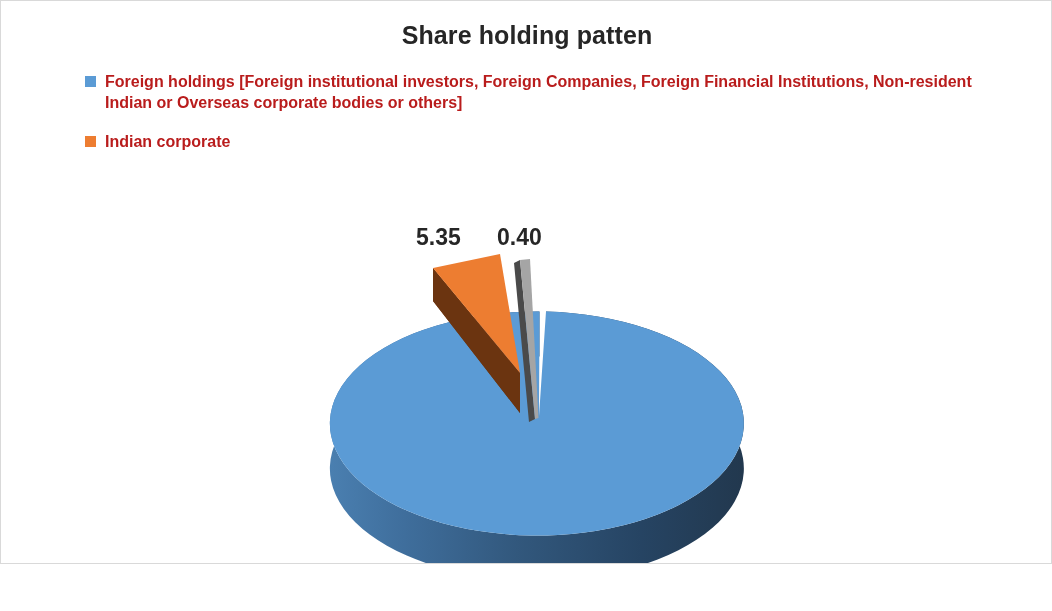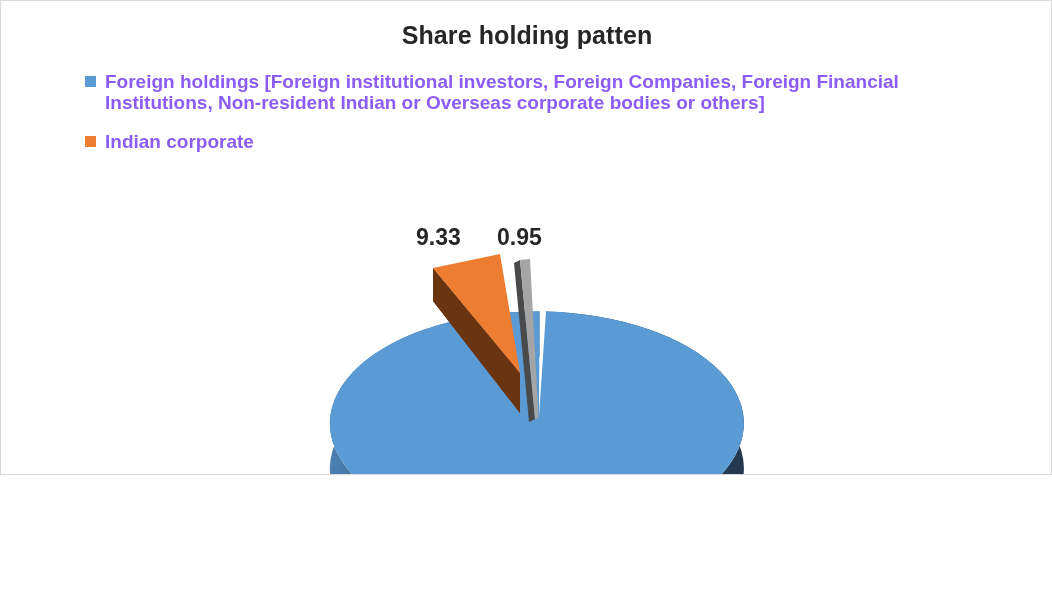--- a/index.html
+++ b/index.html
@@ -9,21 +9,21 @@
     background: #ffffff;
   }
   body {
     font-family: "Liberation Sans", sans-serif;
     -webkit-font-smoothing: antialiased;
   }
 
   #chart-frame {
     position: relative;
     width: 1052px;
-    height: 475px;
+    height: 564px;
     background: #ffffff;
     border: 1px solid #d9d9d9;
     box-sizing: border-box;
     overflow: hidden;
   }
 
   
   #chart-title {
     position: absolute;
     left: 0;
@@ -41,23 +41,23 @@
   #chart-legend {
     position: absolute;
     left: 84px;
     top: 70px;
     width: 900px;
   }
   .legend-entry {
     position: relative;
     padding-left: 20px;
     margin-bottom: 18px;
-    font-size: 19px;
+    font-size: 16px;
     font-weight: bold;
-    color: #8b5cf6;
+    color: #b91c1c;
     line-height: 21px;
   }
   .legend-entry:last-child { margin-bottom: 0; }
   .legend-swatch {
     position: absolute;
     left: 0;
     top: 5px;
     width: 11px;
     height: 11px;
     display: block;
@@ -154,17 +154,17 @@
       </g>
 
       <g>
         <path d="M 432 267 L 499 253 L 519 372 Z" fill="#ED7D31"></path>
       </g>
     </svg>
   </div>
 
   <div class="data-label" id="data-label-0">93.7</div>
 
-  <div class="data-label" id="data-label-1">9.33</div>
+  <div class="data-label" id="data-label-1">5.35</div>
 
-  <div class="data-label" id="data-label-2">0.95</div>
+  <div class="data-label" id="data-label-2">0.40</div>
 
 </div>
 
 </body></html>

